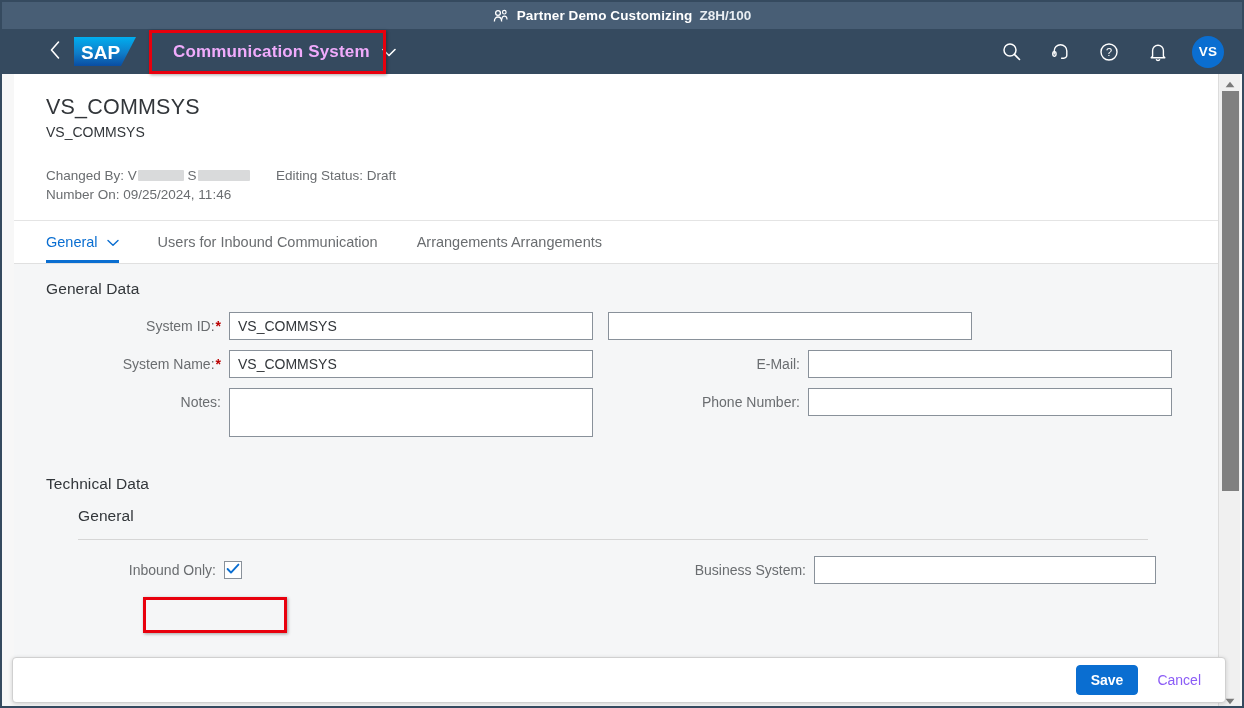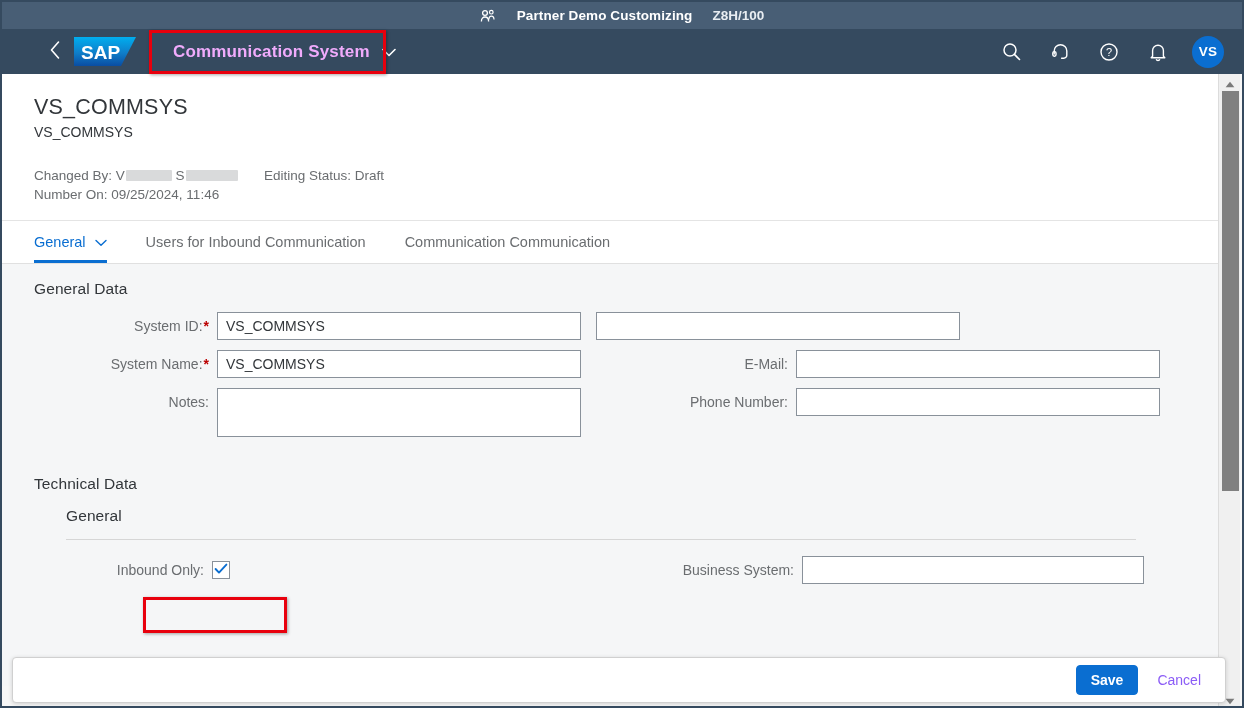--- a/index.html
+++ b/index.html
@@ -19,21 +19,21 @@
     border: 2px solid #354a5f;
     overflow: hidden;
   }
 
   
   .tenant-bar {
     position: absolute; top: 0; left: 0;
     width: 1240px; height: 27px;
     background: #485e75;
     display: flex; align-items: center; justify-content: center;
-    gap: 20px;
+    gap: 7px;
     color: #ffffff;
   }
   .tenant-bar .grp-icon { display: flex; align-items: center; margin-right: 1px; }
   .tenant-title {
     font-size: 13.5px; font-weight: bold; letter-spacing: .1px;
     color: #ffffff;
   }
   .tenant-client {
     font-size: 13.5px; font-weight: bold; color: #e8edf2;
   }
@@ -90,21 +90,21 @@
     position: absolute;
     border: 3px solid #e8000d;
     pointer-events: none;
     box-shadow: 1px 1px 3px rgba(0,0,0,.35);
   }
   #annot-shell-title { top: 28px; left: 147px; width: 237px; height: 44px; }
   #annot-inbound     { top: 595px; left: 141px; width: 144px; height: 36px; }
 
   
   .page {
-    position: absolute; top: 72px; left: 0;
+    position: absolute; top: 72px; left: 12px;
     width: 1218px; height: 612px;
     background: #ffffff;
     overflow: hidden;
   }
 
   
   .obj-header {
     background: #ffffff;
     padding: 20px 32px 16px 32px;
     border-bottom: 1px solid #e5e5e5;
@@ -403,21 +403,21 @@
         <span>
           <svg width="12" height="8" viewBox="0 0 12 8">
             <path d="M1 1.4 L6 6.2 L11 1.4" fill="none" stroke="#0a6ed1" stroke-width="1.4" stroke-linecap="round" stroke-linejoin="round"></path>
           </svg>
         </span>
       </div>
       <div class="tab">
         <span>Users for Inbound Communication</span>
       </div>
       <div class="tab">
-        <span>Communication Communication</span>
+        <span>Arrangements Arrangements</span>
       </div>
     </div>
 
     <div class="content">
 
       <div class="section-title">General Data</div>
 
       <div class="form-grid">
 
         <div class="col left">

